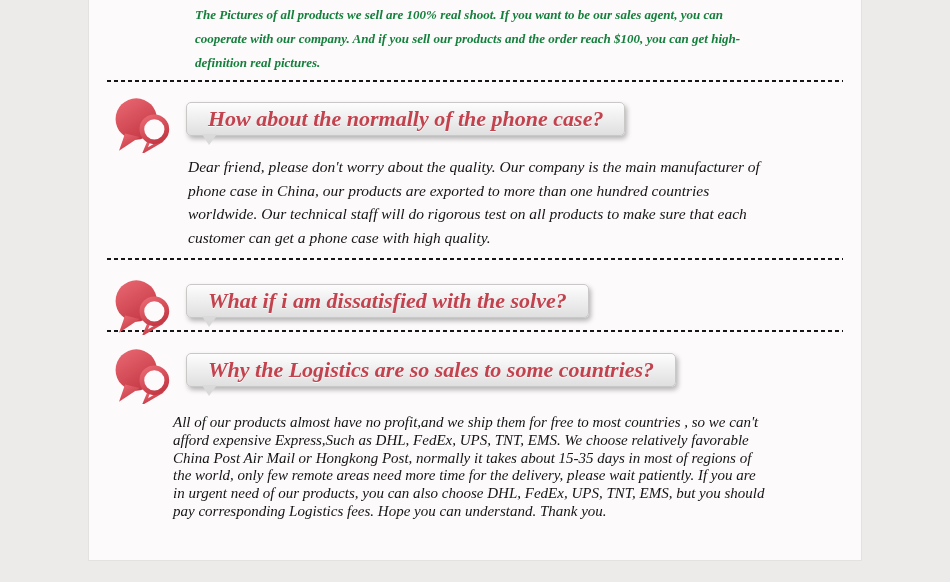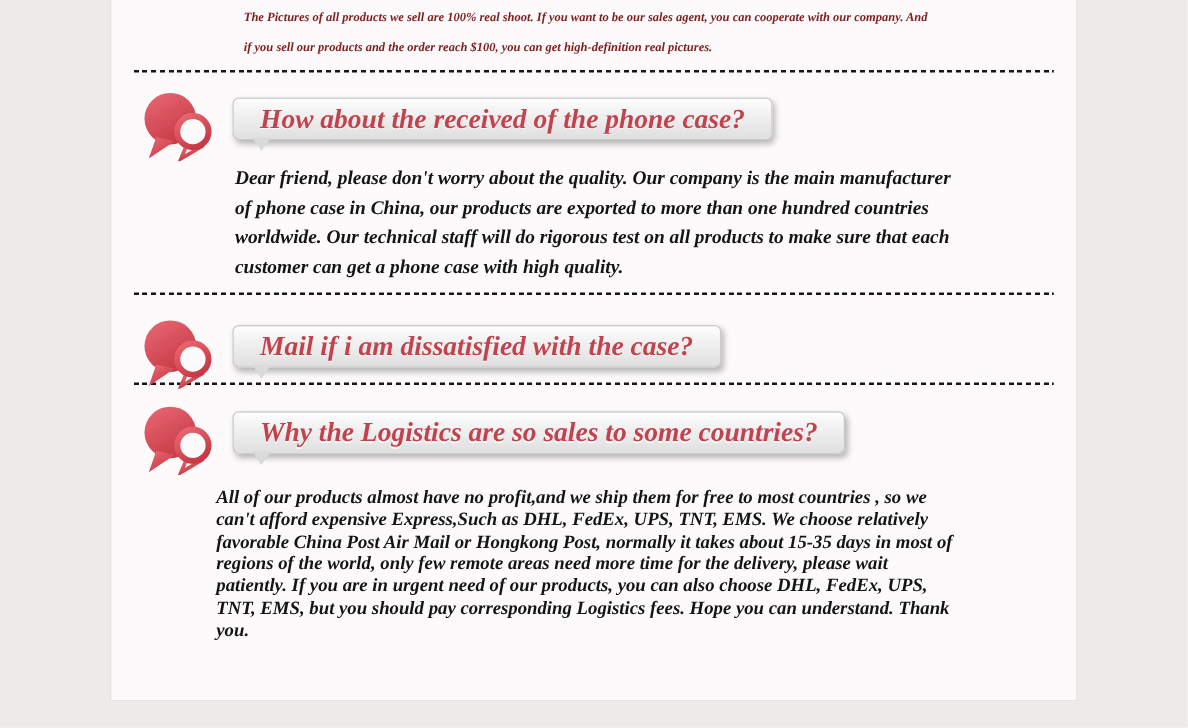--- a/index.html
+++ b/index.html
@@ -13,25 +13,25 @@
     width: 774px;
     height: 561px;
     margin: 0 auto;
     background: #fcfafa;
     border: 1px solid #e4e1e1;
     border-top: none;
     position: relative;
   }
   .intro {
     padding: 3px 112px 5px 106px;
-    font-size: 10px;
+    font-size: 13px;
     font-weight: bold;
     font-style: italic;
     line-height: 24px;
-    color: #7f1d1d;
+    color: #15803d;
   }
   .divider {
     height: 2px;
     margin: 0 18px;
     background: repeating-linear-gradient(to right, #161616 0 4px, transparent 4px 7px);
   }
   .section-head {
     position: relative;
     padding-left: 97px;
     margin-top: 14px;
@@ -63,21 +63,21 @@
   .q-tail {
     position: absolute;
     left: 15px;
     bottom: -10px;
     width: 0; height: 0;
     border-left: 7px solid transparent;
     border-right: 8px solid transparent;
     border-top: 11px solid #dbdada;
   }
   .answer {
-    font-weight: bold;
+    font-weight: normal;
     font-style: italic;
     color: #141414;
   }
   .answer.s1 { padding: 7px 100px 9px 99px; font-size: 15.5px; line-height: 23.5px; }
   .answer.s2 { padding: 21px 100px 15px 99px; font-size: 15.5px; line-height: 27px; }
   .answer.s3 { padding: 15px 92px 14px 84px; font-size: 15px; line-height: 17.8px; }
   .svg-defs { position: absolute; width: 0; height: 0; }
 </style>
 </head>
 <body>
@@ -99,39 +99,39 @@
 
   <div class="section">
     <div class="section-head">
       <svg class="bubble-icon" viewBox="0 0 72 64">
         <circle cx="27" cy="25" r="24" fill="url(#bubbleGrad)"></circle>
         <path d="M14,42 L7,62 L31,46 Z" fill="url(#bubbleGrad)"></path>
         <path d="M42,50 L37,62 L54,52 Z" fill="#fcfafa" stroke="url(#bubbleGrad)" stroke-width="3.5"></path>
         <circle cx="48" cy="37" r="14.5" fill="#fcfafa" stroke="url(#bubbleGrad)" stroke-width="5.5"></circle>
       </svg>
       <span class="q-bar">
-        <span>How about the received of the phone case?</span>
+        <span>How about the normally of the phone case?</span>
         <span class="q-tail"></span>
       </span>
     </div>
     <p class="answer s1">Dear friend, please don't worry about the quality. Our company is the main manufacturer of phone case in China, our products are exported to more than one hundred countries worldwide. Our technical staff will do rigorous test on all products to make sure that each customer can get a phone case with high quality.</p>
   </div>
 
   <div class="divider"></div>
 
   <div class="section">
     <div class="section-head" style="margin-top:18px;">
       <svg class="bubble-icon" viewBox="0 0 72 64">
         <circle cx="27" cy="25" r="24" fill="url(#bubbleGrad)"></circle>
         <path d="M14,42 L7,62 L31,46 Z" fill="url(#bubbleGrad)"></path>
         <path d="M42,50 L37,62 L54,52 Z" fill="#fcfafa" stroke="url(#bubbleGrad)" stroke-width="3.5"></path>
         <circle cx="48" cy="37" r="14.5" fill="#fcfafa" stroke="url(#bubbleGrad)" stroke-width="5.5"></circle>
       </svg>
       <span class="q-bar">
-        <span>Mail if i am dissatisfied with the case?</span>
+        <span>What if i am dissatisfied with the solve?</span>
         <span class="q-tail"></span>
       </span>
     </div>
   </div>
 
   <div class="divider"></div>
 
   <div class="section">
     <div class="section-head" style="margin-top:15px;">
       <svg class="bubble-icon" viewBox="0 0 72 64">

